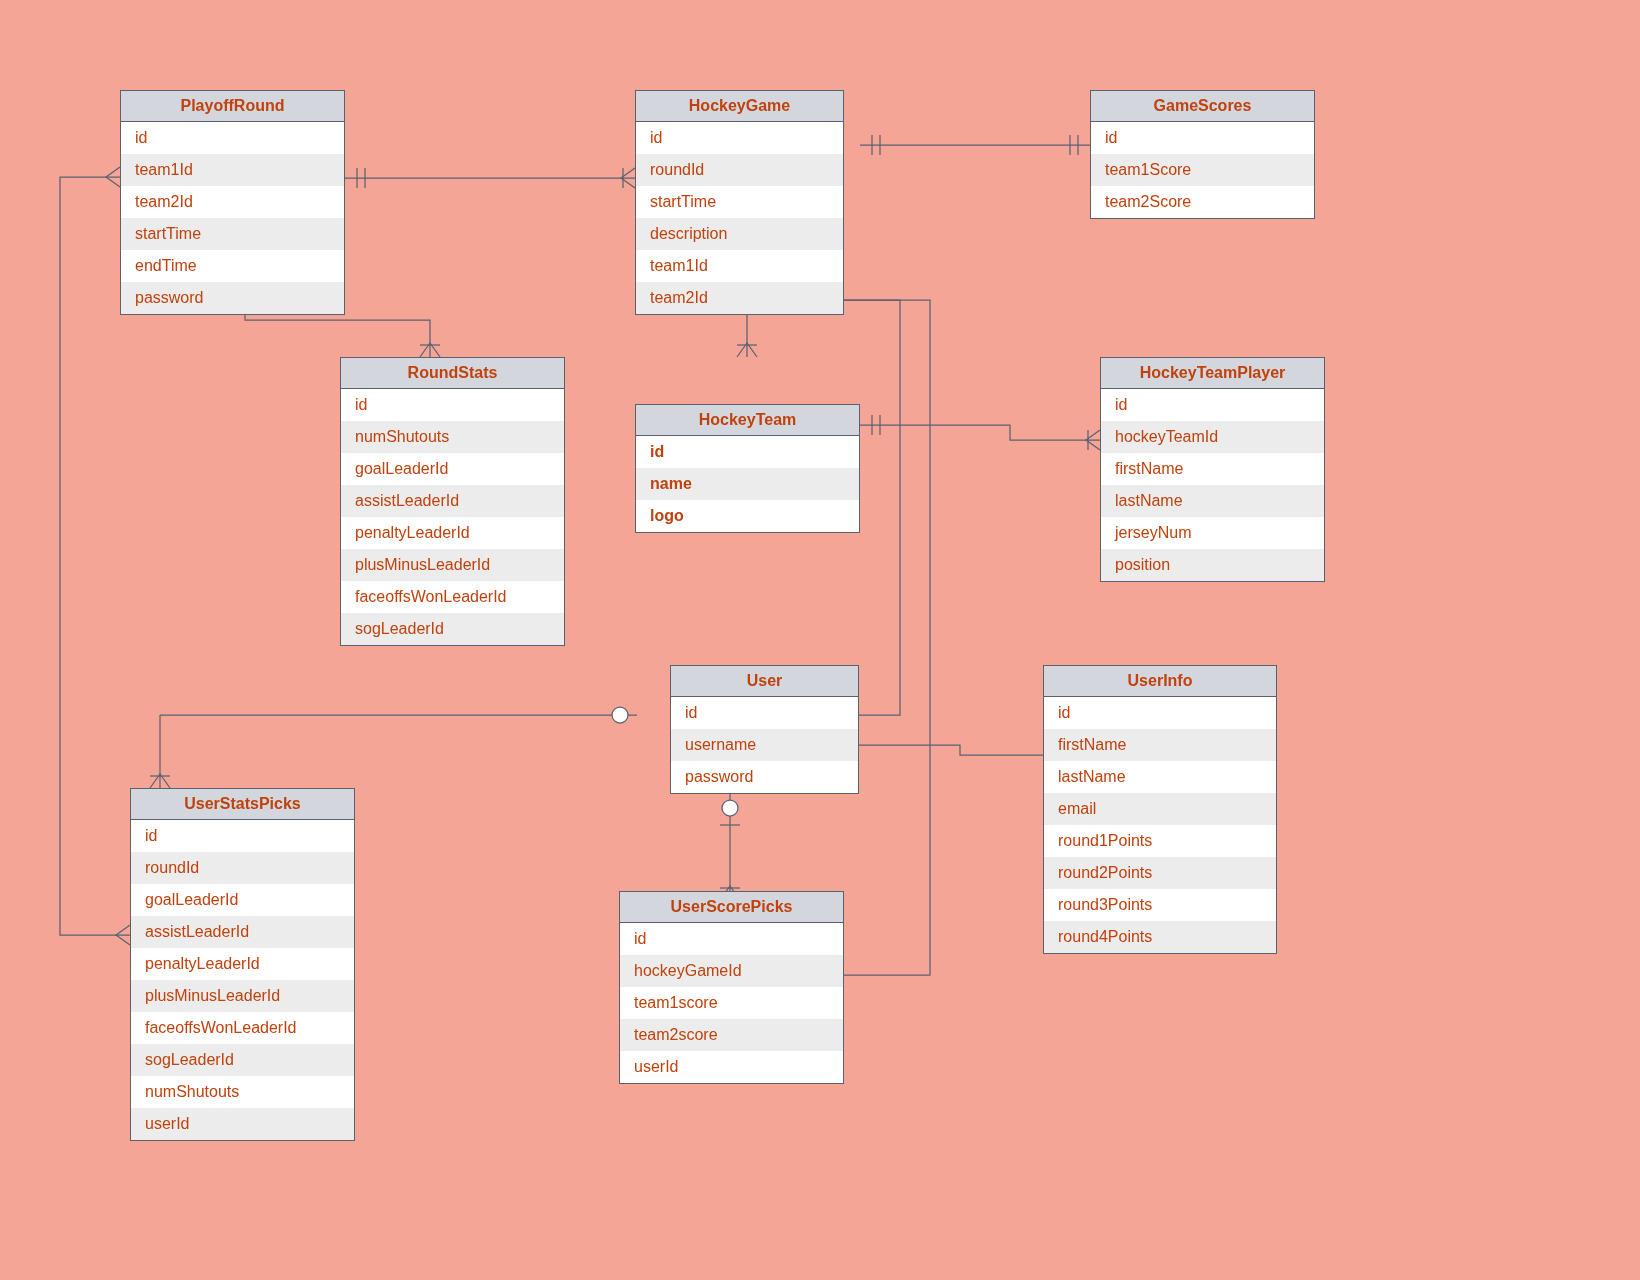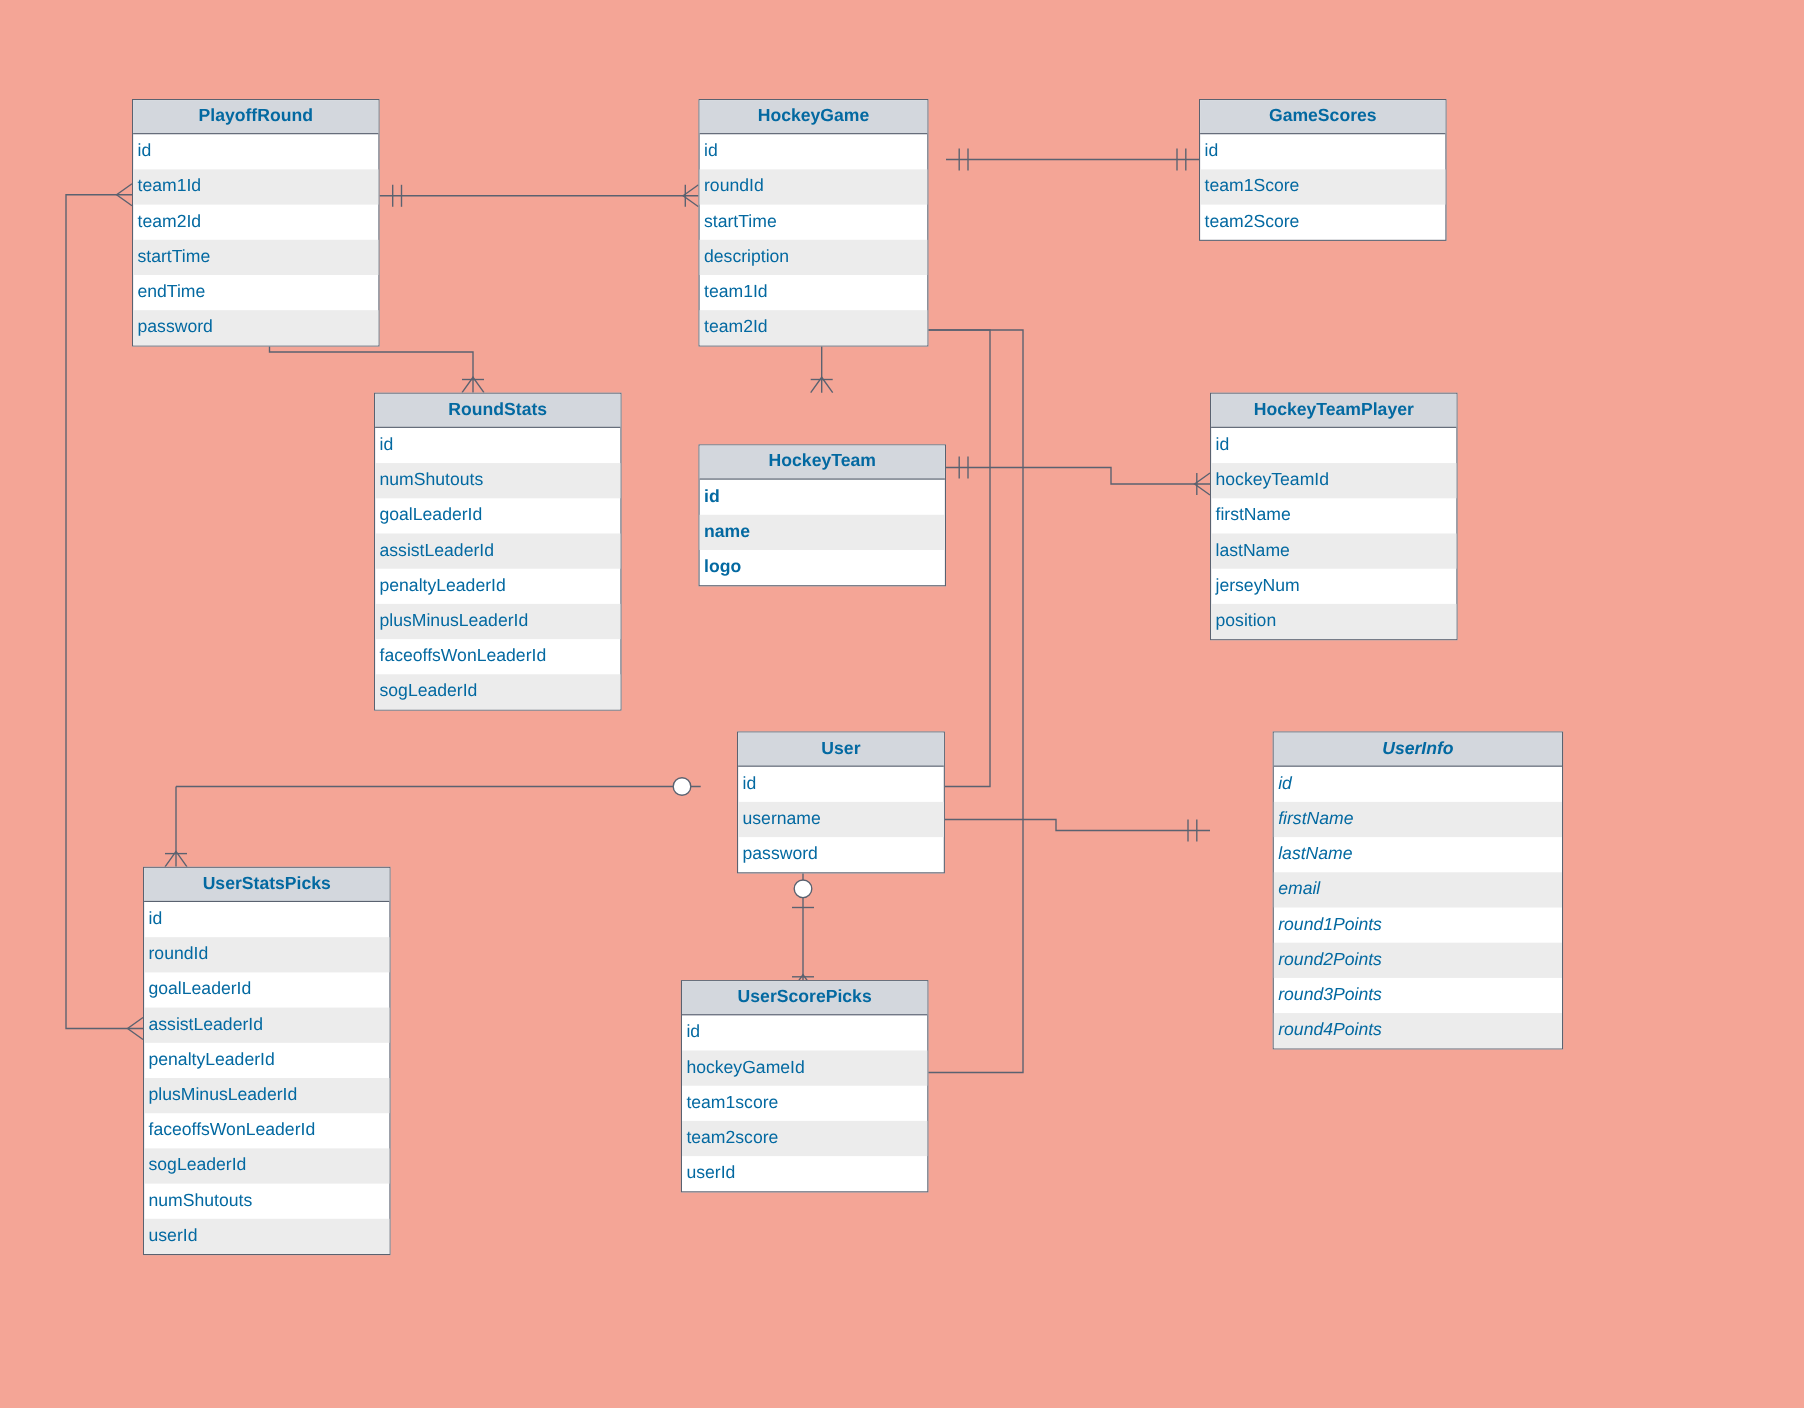--- a/index.html
+++ b/index.html
@@ -9,31 +9,31 @@
     width: 1640px;
     height: 1280px;
     position: relative;
     overflow: hidden;
   }
   .entity {
     position: absolute;
     background: #fff;
     border: 1px solid #5a6270;
     font-size: 16px;
-    color: #0369a1;
+    color: #c2410c;
   }
   .entity-header {
     background: #d3d7dd;
     border-bottom: 1px solid #5a6270;
     font-weight: 700;
     text-align: center;
     padding: 6px 10px;
   }
   .entity-row {
-    padding: 4px 4px;
+    padding: 4px 14px;
     line-height: 1.5;
   }
   .entity-row:nth-child(odd) {
     background: #ececec;
   }
   .entity-row.bold { font-weight: 700; }
   svg.connections {
     position: absolute;
     top: 0; left: 0;
     width: 1640px;
@@ -175,21 +175,21 @@
   <div class="entity-row">position</div>
 </div>
 
 <div class="entity" style="left:637px; top:665px; width:189px;margin-left:33px;">
   <div class="entity-header">User</div>
   <div class="entity-row">id</div>
   <div class="entity-row">username</div>
   <div class="entity-row">password</div>
 </div>
 
-<div class="entity" style="left:1157px; top:665px; width:264px;font-style:italic;">
+<div class="entity" style="left:1043px; top:665px; width:234px;">
   <div class="entity-header">UserInfo</div>
   <div class="entity-row">id</div>
   <div class="entity-row">firstName</div>
   <div class="entity-row">lastName</div>
   <div class="entity-row">email</div>
   <div class="entity-row">round1Points</div>
   <div class="entity-row">round2Points</div>
   <div class="entity-row">round3Points</div>
   <div class="entity-row">round4Points</div>
 </div>

